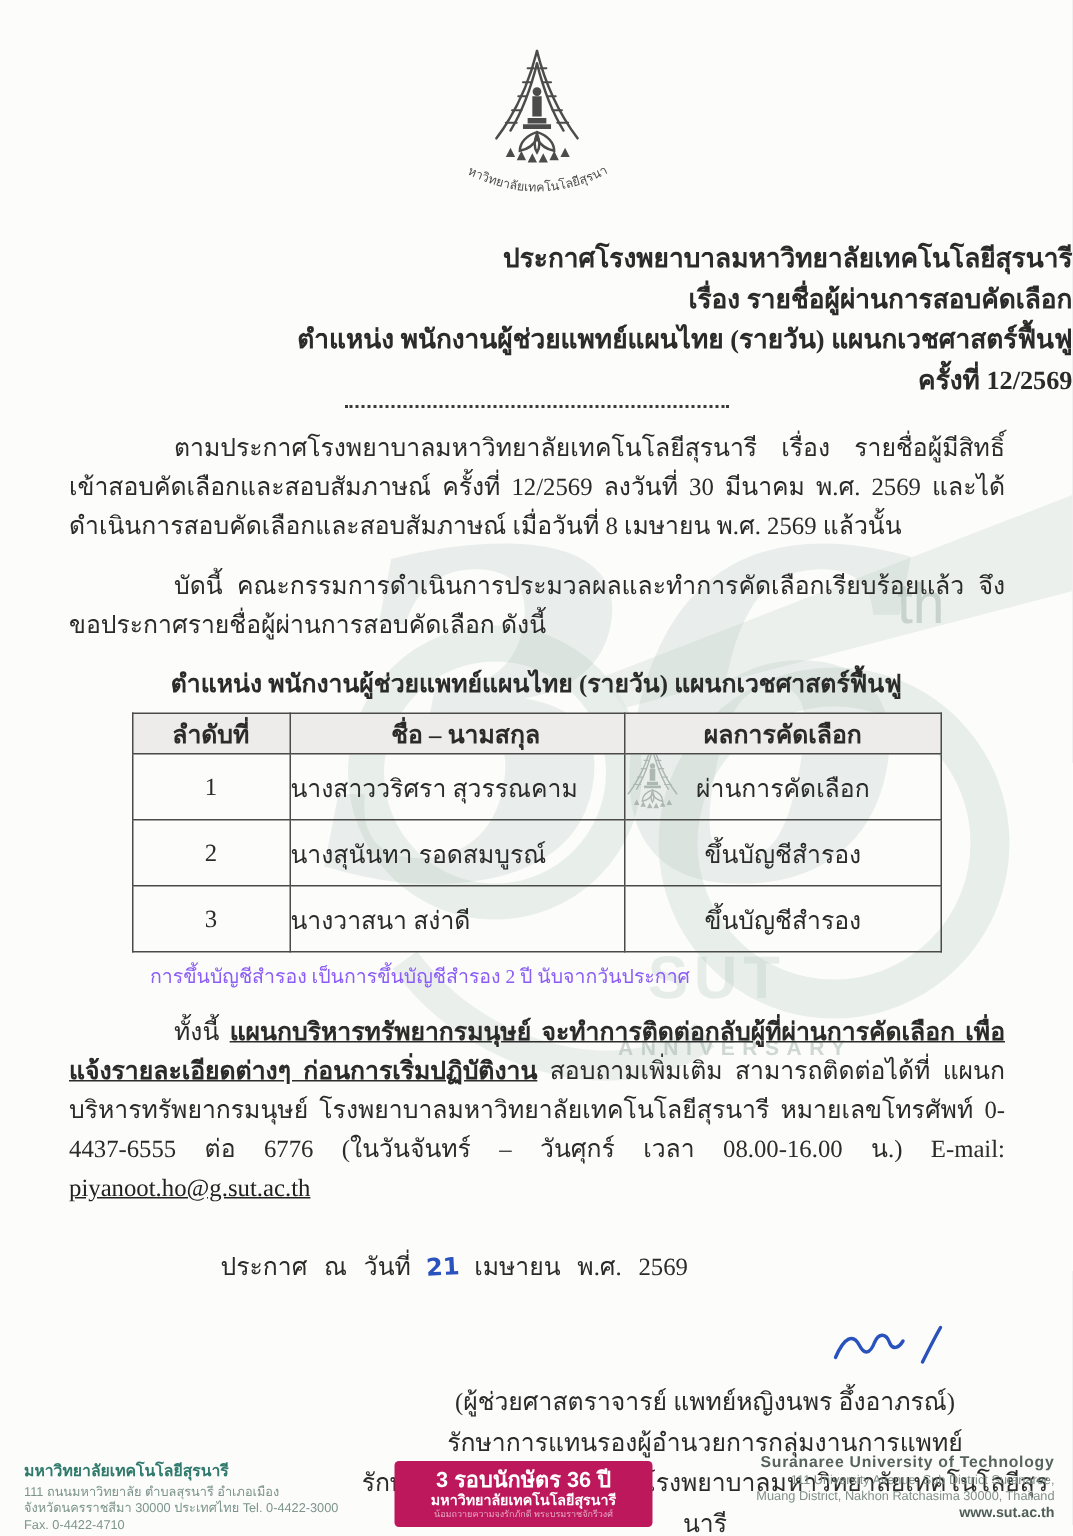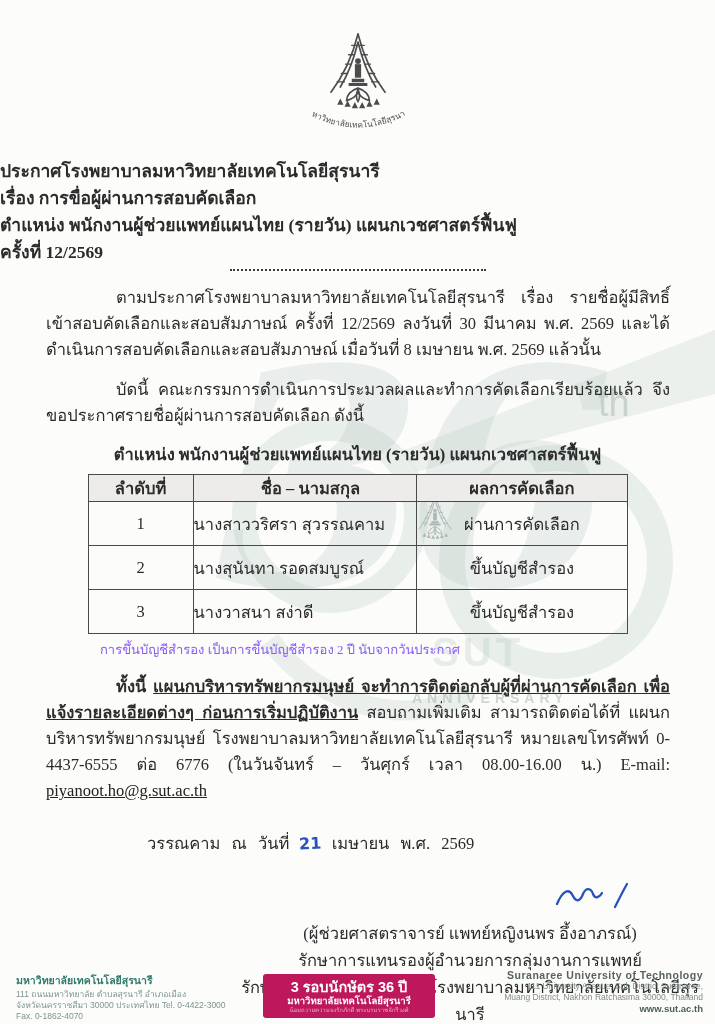--- a/index.html
+++ b/index.html
@@ -33,30 +33,30 @@
     font-family:"Liberation Sans",sans-serif;
     padding-left:44px;
   }
   .wm-svg { position:absolute; inset:0; }
 
   
   .logo-wrap { padding-top:26px; text-align:center; }
   .logo-svg { width:104px; height:120px; color:#4c4c4c; }
 
   
-  .titles { margin-top:8px; text-align:left; font-weight:bold; font-size:17.5px; line-height:27px; }
+  .titles { margin-top:8px; text-align:right; font-weight:bold; font-size:17.5px; line-height:27px; }
   .dotline { width:256px; margin:2px auto 0; border-bottom:2px dotted #3a3a3a; height:3px; }
 
   
   .para {
     margin:14px 45px 0 46px; font-size:16.5px; line-height:26px;
     text-align:justify; text-indent:70px;
   }
   .bu { font-weight:bold; text-decoration:underline; }
-  .b { font-weight:bold; }
+  .b { font-weight:normal; }
   .email { text-decoration:underline; color:#222; }
 
   .tbl-heading { margin-top:12px; text-align:center; font-weight:bold; font-size:16.5px; }
 
   
   table.results {
     width:540px; margin:7px auto 0; border-collapse:collapse; font-size:16.5px;
     background:transparent;
   }
   table.results th, table.results td { border:1.4px solid #4a4a4a; }
@@ -137,21 +137,21 @@
             <path id="arcp" d="M4,82 Q50,106 96,82"></path>
           </defs>
         <text font-size="8" fill="currentColor" font-family="Liberation Sans,sans-serif">
           <textPath href="#arcp" startOffset="50%" text-anchor="middle">มหาวิทยาลัยเทคโนโลยีสุรนารี</textPath>
         </text>
       </svg>
     </div>
 
     <div class="titles">
       <div>ประกาศโรงพยาบาลมหาวิทยาลัยเทคโนโลยีสุรนารี</div>
-      <div>เรื่อง การขื่อผู้ผ่านการสอบคัดเลือก</div>
+      <div>เรื่อง รายชื่อผู้ผ่านการสอบคัดเลือก</div>
       <div>ตำแหน่ง พนักงานผู้ช่วยแพทย์แผนไทย (รายวัน) แผนกเวชศาสตร์ฟื้นฟู</div>
       <div>ครั้งที่ 12/2569</div>
     </div>
     <div class="dotline"></div>
 
     <p class="para">ตามประกาศโรงพยาบาลมหาวิทยาลัยเทคโนโลยีสุรนารี เรื่อง รายชื่อผู้มีสิทธิ์เข้าสอบคัดเลือกและสอบสัมภาษณ์ ครั้งที่ 12/2569 ลงวันที่ 30 มีนาคม พ.ศ. 2569 และได้ดำเนินการสอบคัดเลือกและสอบสัมภาษณ์ เมื่อวันที่ 8 เมษายน พ.ศ. 2569 แล้วนั้น</p>
     <p class="para">บัดนี้ คณะกรรมการดำเนินการประมวลผลและทำการคัดเลือกเรียบร้อยแล้ว จึงขอประกาศรายชื่อผู้ผ่านการสอบคัดเลือก ดังนี้</p>
 
     <div class="tbl-heading">ตำแหน่ง พนักงานผู้ช่วยแพทย์แผนไทย (รายวัน) แผนกเวชศาสตร์ฟื้นฟู</div>
 
@@ -179,40 +179,40 @@
           <td class="col-name">นางวาสนา สง่าดี</td>
           <td class="col-res">ขึ้นบัญชีสำรอง</td>
         </tr>
       </tbody>
     </table>
 
     <div class="tbl-note">การขึ้นบัญชีสำรอง เป็นการขึ้นบัญชีสำรอง 2 ปี นับจากวันประกาศ</div>
 
     <p class="para"><span class="b">ทั้งนี้</span> <span class="bu">แผนกบริหารทรัพยากรมนุษย์ จะทำการติดต่อกลับผู้ที่ผ่านการคัดเลือก เพื่อแจ้งรายละเอียดต่างๆ ก่อนการเริ่มปฏิบัติงาน</span> <span>สอบถามเพิ่มเติม สามารถติดต่อได้ที่ แผนกบริหารทรัพยากรมนุษย์ โรงพยาบาลมหาวิทยาลัยเทคโนโลยีสุรนารี หมายเลขโทรศัพท์ 0-4437-6555 ต่อ 6776 (ในวันจันทร์ – วันศุกร์ เวลา 08.00-16.00 น.)</span> <span>E-mail:</span> <a class="email">piyanoot.ho@g.sut.ac.th</a></p>
 
-    <div class="date-line"><span>วรรณคาม ณ วันที่</span><span class="hand">21</span><span>เมษายน พ.ศ. 2569</span></div>
+    <div class="date-line"><span>ประกาศ ณ วันที่</span><span class="hand">21</span><span>เมษายน พ.ศ. 2569</span></div>
 
     <div class="sig-block">
       <svg class="sig-scribble" viewBox="0 0 95 30">
         <path d="M5,22 C11,8 17,6 21,14 C24,20 28,20 31,12 C34,5 39,6 41,12 C43,17 47,16 50,11" fill="none" stroke="#2a52bd" stroke-width="2.3" stroke-linecap="round"></path>
         <path d="M63,25 C67,17 71,9 75,2" fill="none" stroke="#2a52bd" stroke-width="2.3" stroke-linecap="round"></path>
       </svg>
       <div>(ผู้ช่วยศาสตราจารย์ แพทย์หญิงนพร อึ้งอาภรณ์)</div>
       <div>รักษาการแทนรองผู้อำนวยการกลุ่มงานการแพทย์</div>
       <div>รักษาการแทนผู้อำนวยการโรงพยาบาลมหาวิทยาลัยเทคโนโลยีสุรนารี</div>
     </div>
 
   </div>
 
   <div class="footer">
     <div class="f-left">
       <div class="f-title">มหาวิทยาลัยเทคโนโลยีสุรนารี</div>
       <div class="f-lines">111 ถนนมหาวิทยาลัย ตำบลสุรนารี อำเภอเมือง</div>
       <div class="f-lines">จังหวัดนครราชสีมา 30000 ประเทศไทย Tel. 0-4422-3000</div>
-      <div class="f-lines">Fax. 0-1862-4070</div>
+      <div class="f-lines">Fax. 0-4422-4710</div>
     </div>
     <div class="badge">
       <div class="badge-l1">3 รอบนักษัตร 36 ปี</div>
       <div class="badge-l2">มหาวิทยาลัยเทคโนโลยีสุรนารี</div>
       <div class="badge-l3">น้อมถวายความจงรักภักดี พระบรมราชจักรีวงศ์</div>
     </div>
     <div class="f-right">
       <div class="f-title">Suranaree University of Technology</div>
       <div class="f-lines">111 University Avenue, Sub District Suranaree,</div>
       <div class="f-lines">Muang District, Nakhon Ratchasima 30000, Thailand</div>

